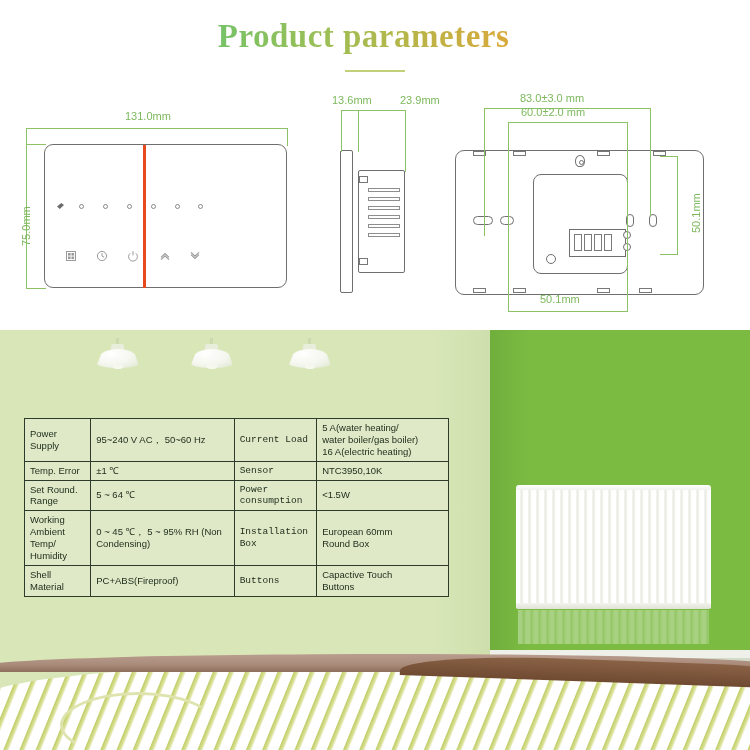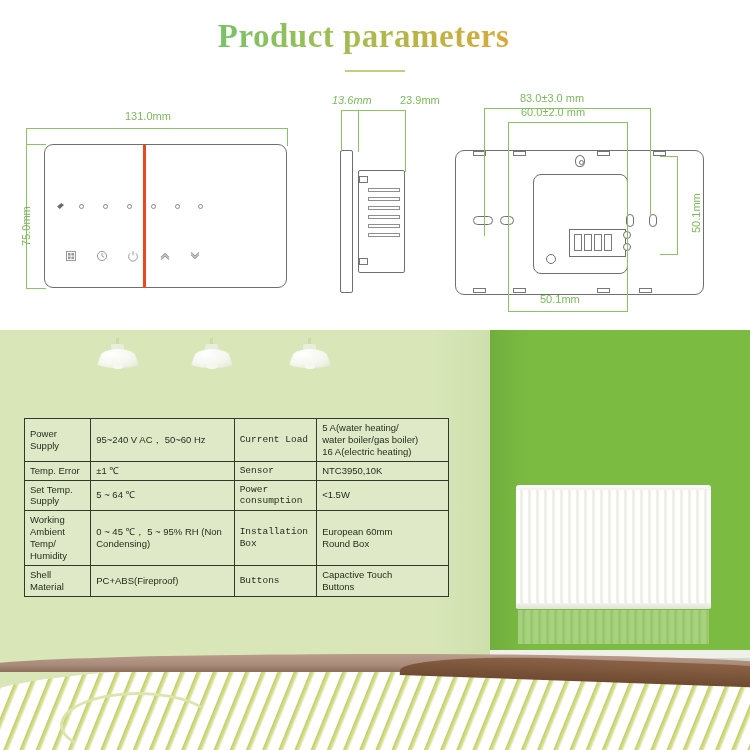--- a/index.html
+++ b/index.html
@@ -202,21 +202,21 @@
     <div class="sv-fin" style="top:92px;"></div>
     <div class="sv-fin" style="top:101px;"></div>
     <div class="sv-tab" style="top:44px;"></div>
     <div class="sv-tab" style="top:126px;"></div>
   </div>
   <div class="dimline" style="left:341px;top:22px;width:1px;height:42px;"></div>
   <div class="dimline" style="left:358px;top:22px;width:1px;height:42px;"></div>
   <div class="dimline" style="left:405px;top:22px;width:1px;height:62px;"></div>
   <div class="dimline" style="left:341px;top:22px;width:18px;height:1px;"></div>
   <div class="dimline" style="left:358px;top:22px;width:48px;height:1px;"></div>
-  <div class="dimtext" style="left:332px;top:6px;font-style:italic;">13.6mm</div>
+  <div class="dimtext" style="left:332px;top:6px;">13.6mm</div>
   <div class="dimtext" style="left:400px;top:6px;">23.9mm</div>
 
   <div id="back-view">
     <div id="bv-outer"></div>
 
     <div class="bv-clip" style="left:33px;top:19px;width:13px;"></div>
     <div class="bv-clip" style="left:73px;top:19px;width:13px;"></div>
     <div class="bv-clip" style="left:157px;top:19px;width:13px;"></div>
     <div class="bv-clip" style="left:213px;top:19px;width:13px;"></div>
     <div class="bv-clip" style="left:33px;top:156px;width:13px;"></div>
@@ -316,21 +316,21 @@
         <span class="nowrapline">16 A(electric heating)</span>
       </td>
     </tr>
     <tr>
       <td class="k">Temp. Error</td>
       <td class="v1">±1 ℃</td>
       <td class="k2">Sensor</td>
       <td class="v2">NTC3950,10K</td>
     </tr>
     <tr>
-      <td class="k">Set Temp. Supply</td>
+      <td class="k">Set Round. Range</td>
       <td class="v1">5 ~ 64 ℃</td>
       <td class="k2">Power consumption</td>
       <td class="v2">&lt;1.5W</td>
     </tr>
     <tr>
       <td class="k">Working Ambient Temp/ Humidity</td>
       <td class="v1">0 ~ 45 ℃， 5 ~ 95% RH (Non Condensing)</td>
       <td class="k2">Installation Box</td>
       <td class="v2">
         <span class="nowrapline">European 60mm</span>

